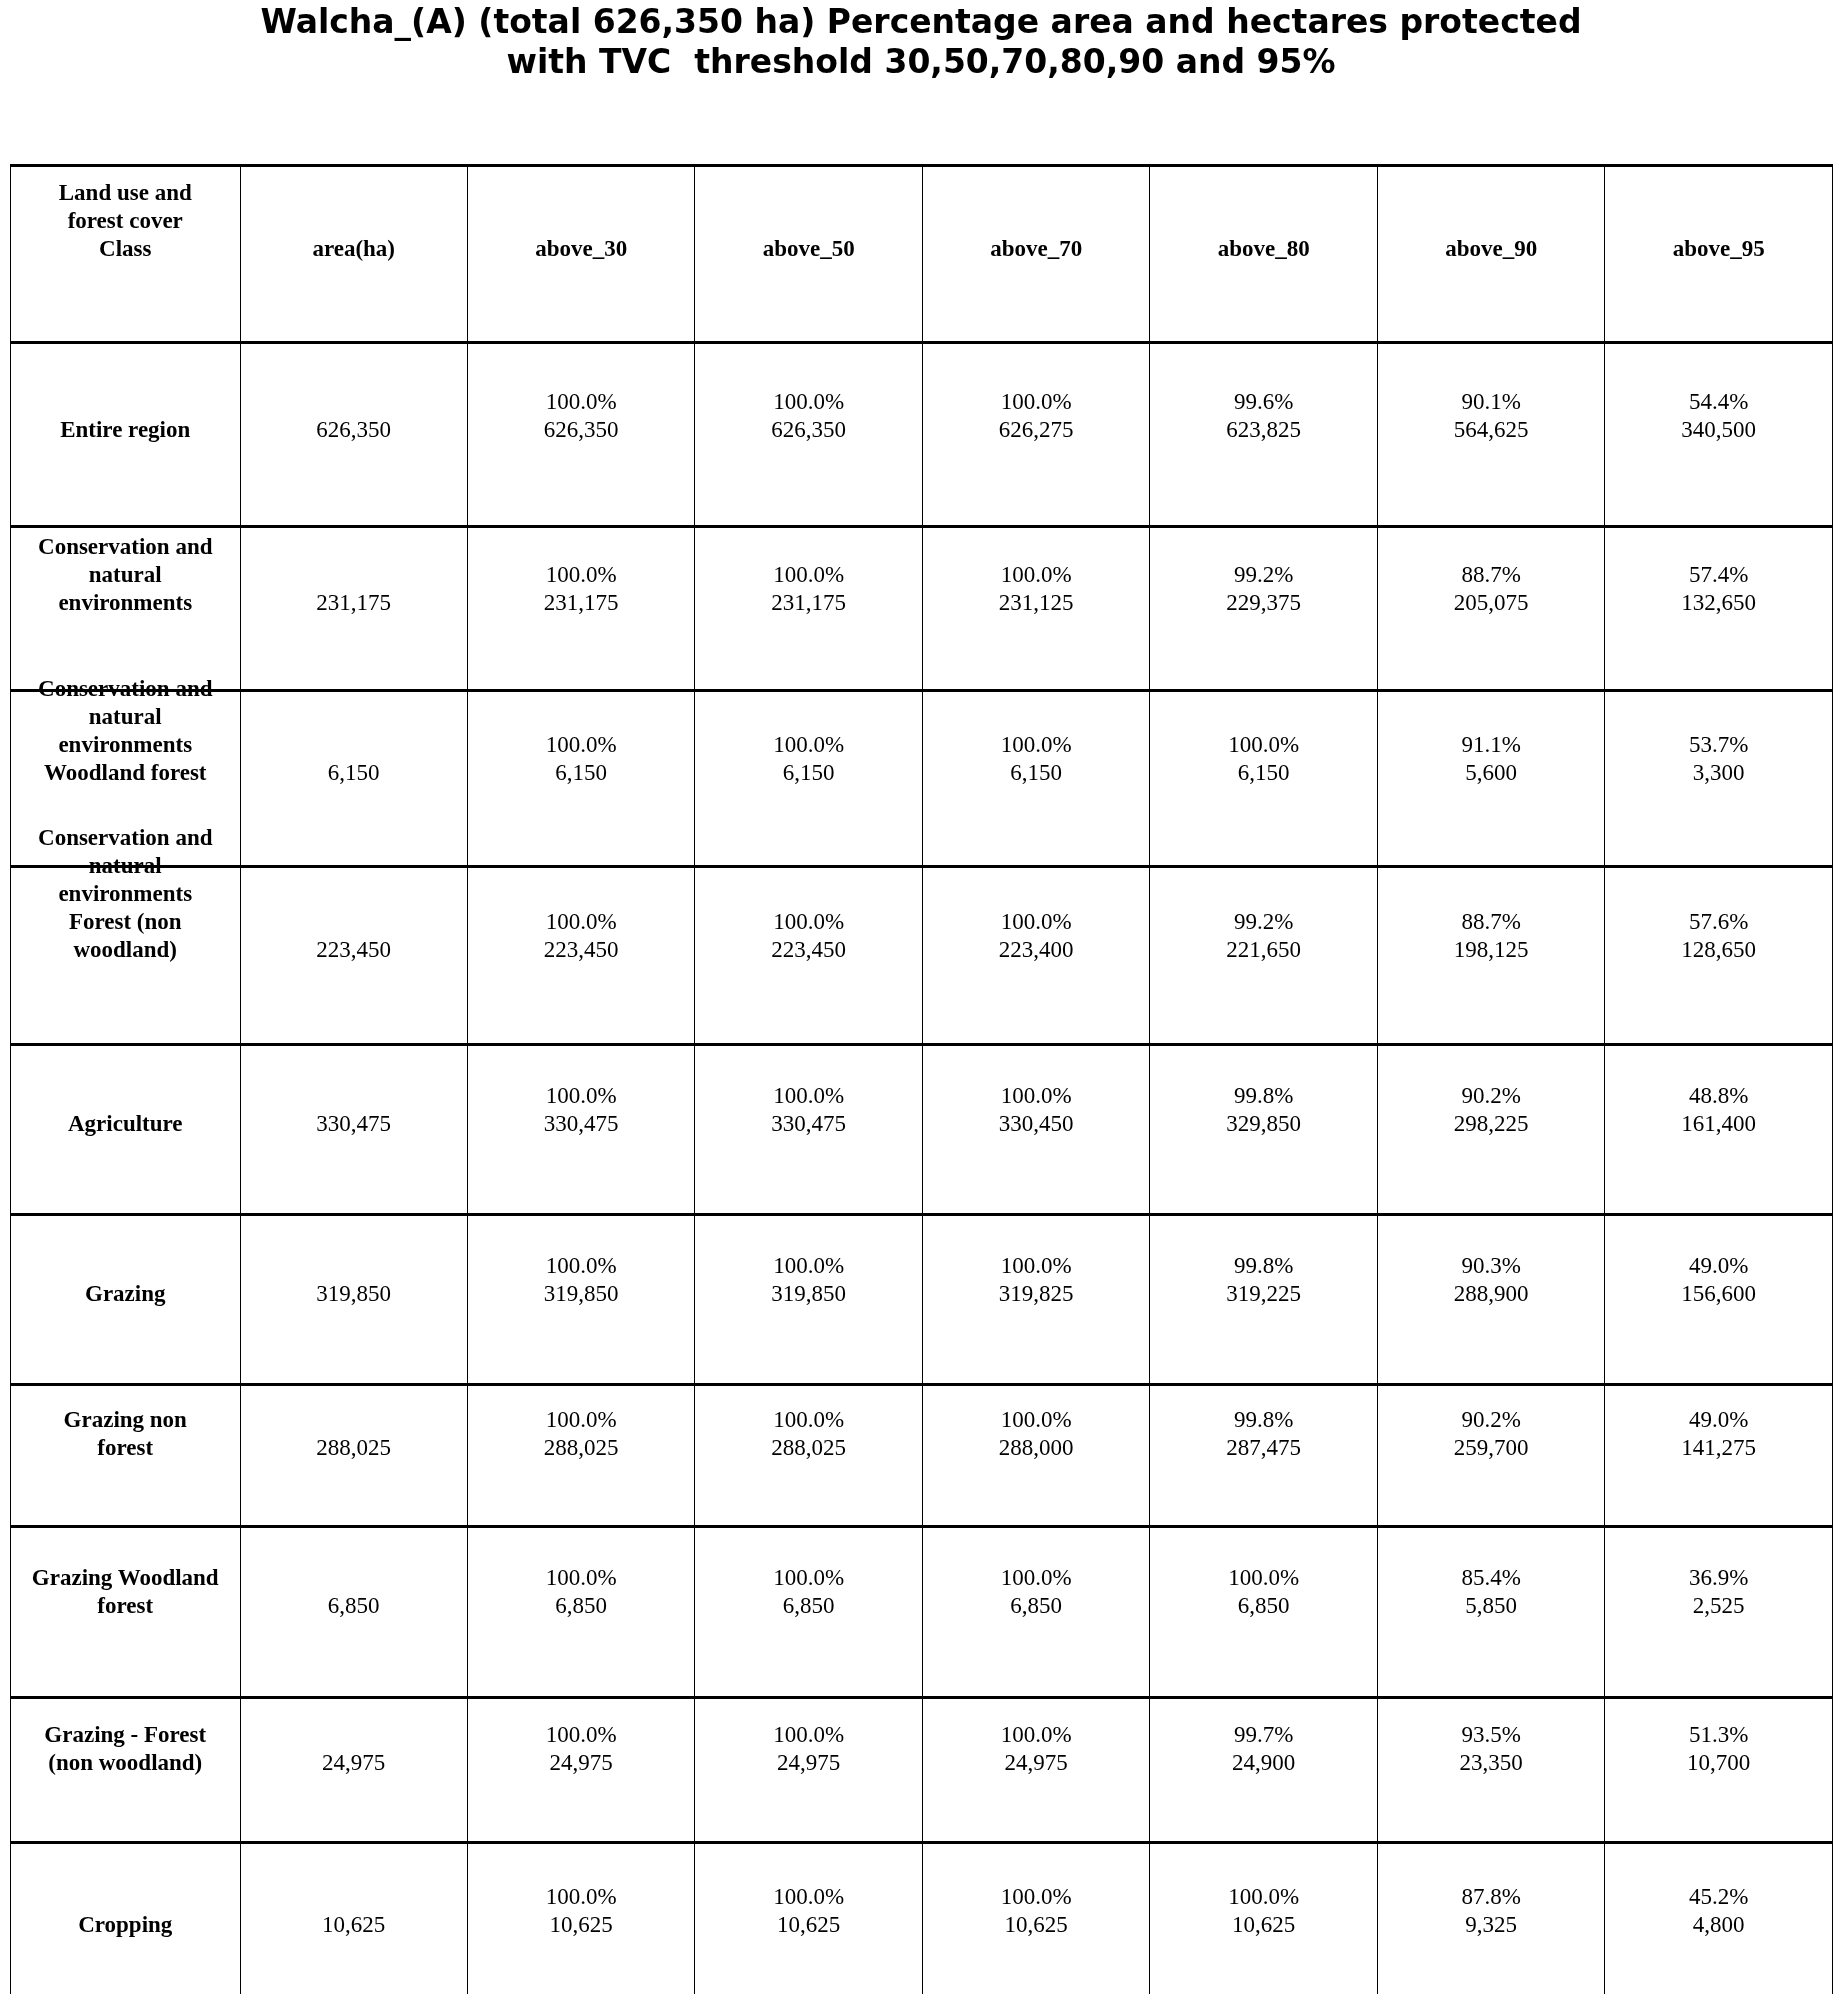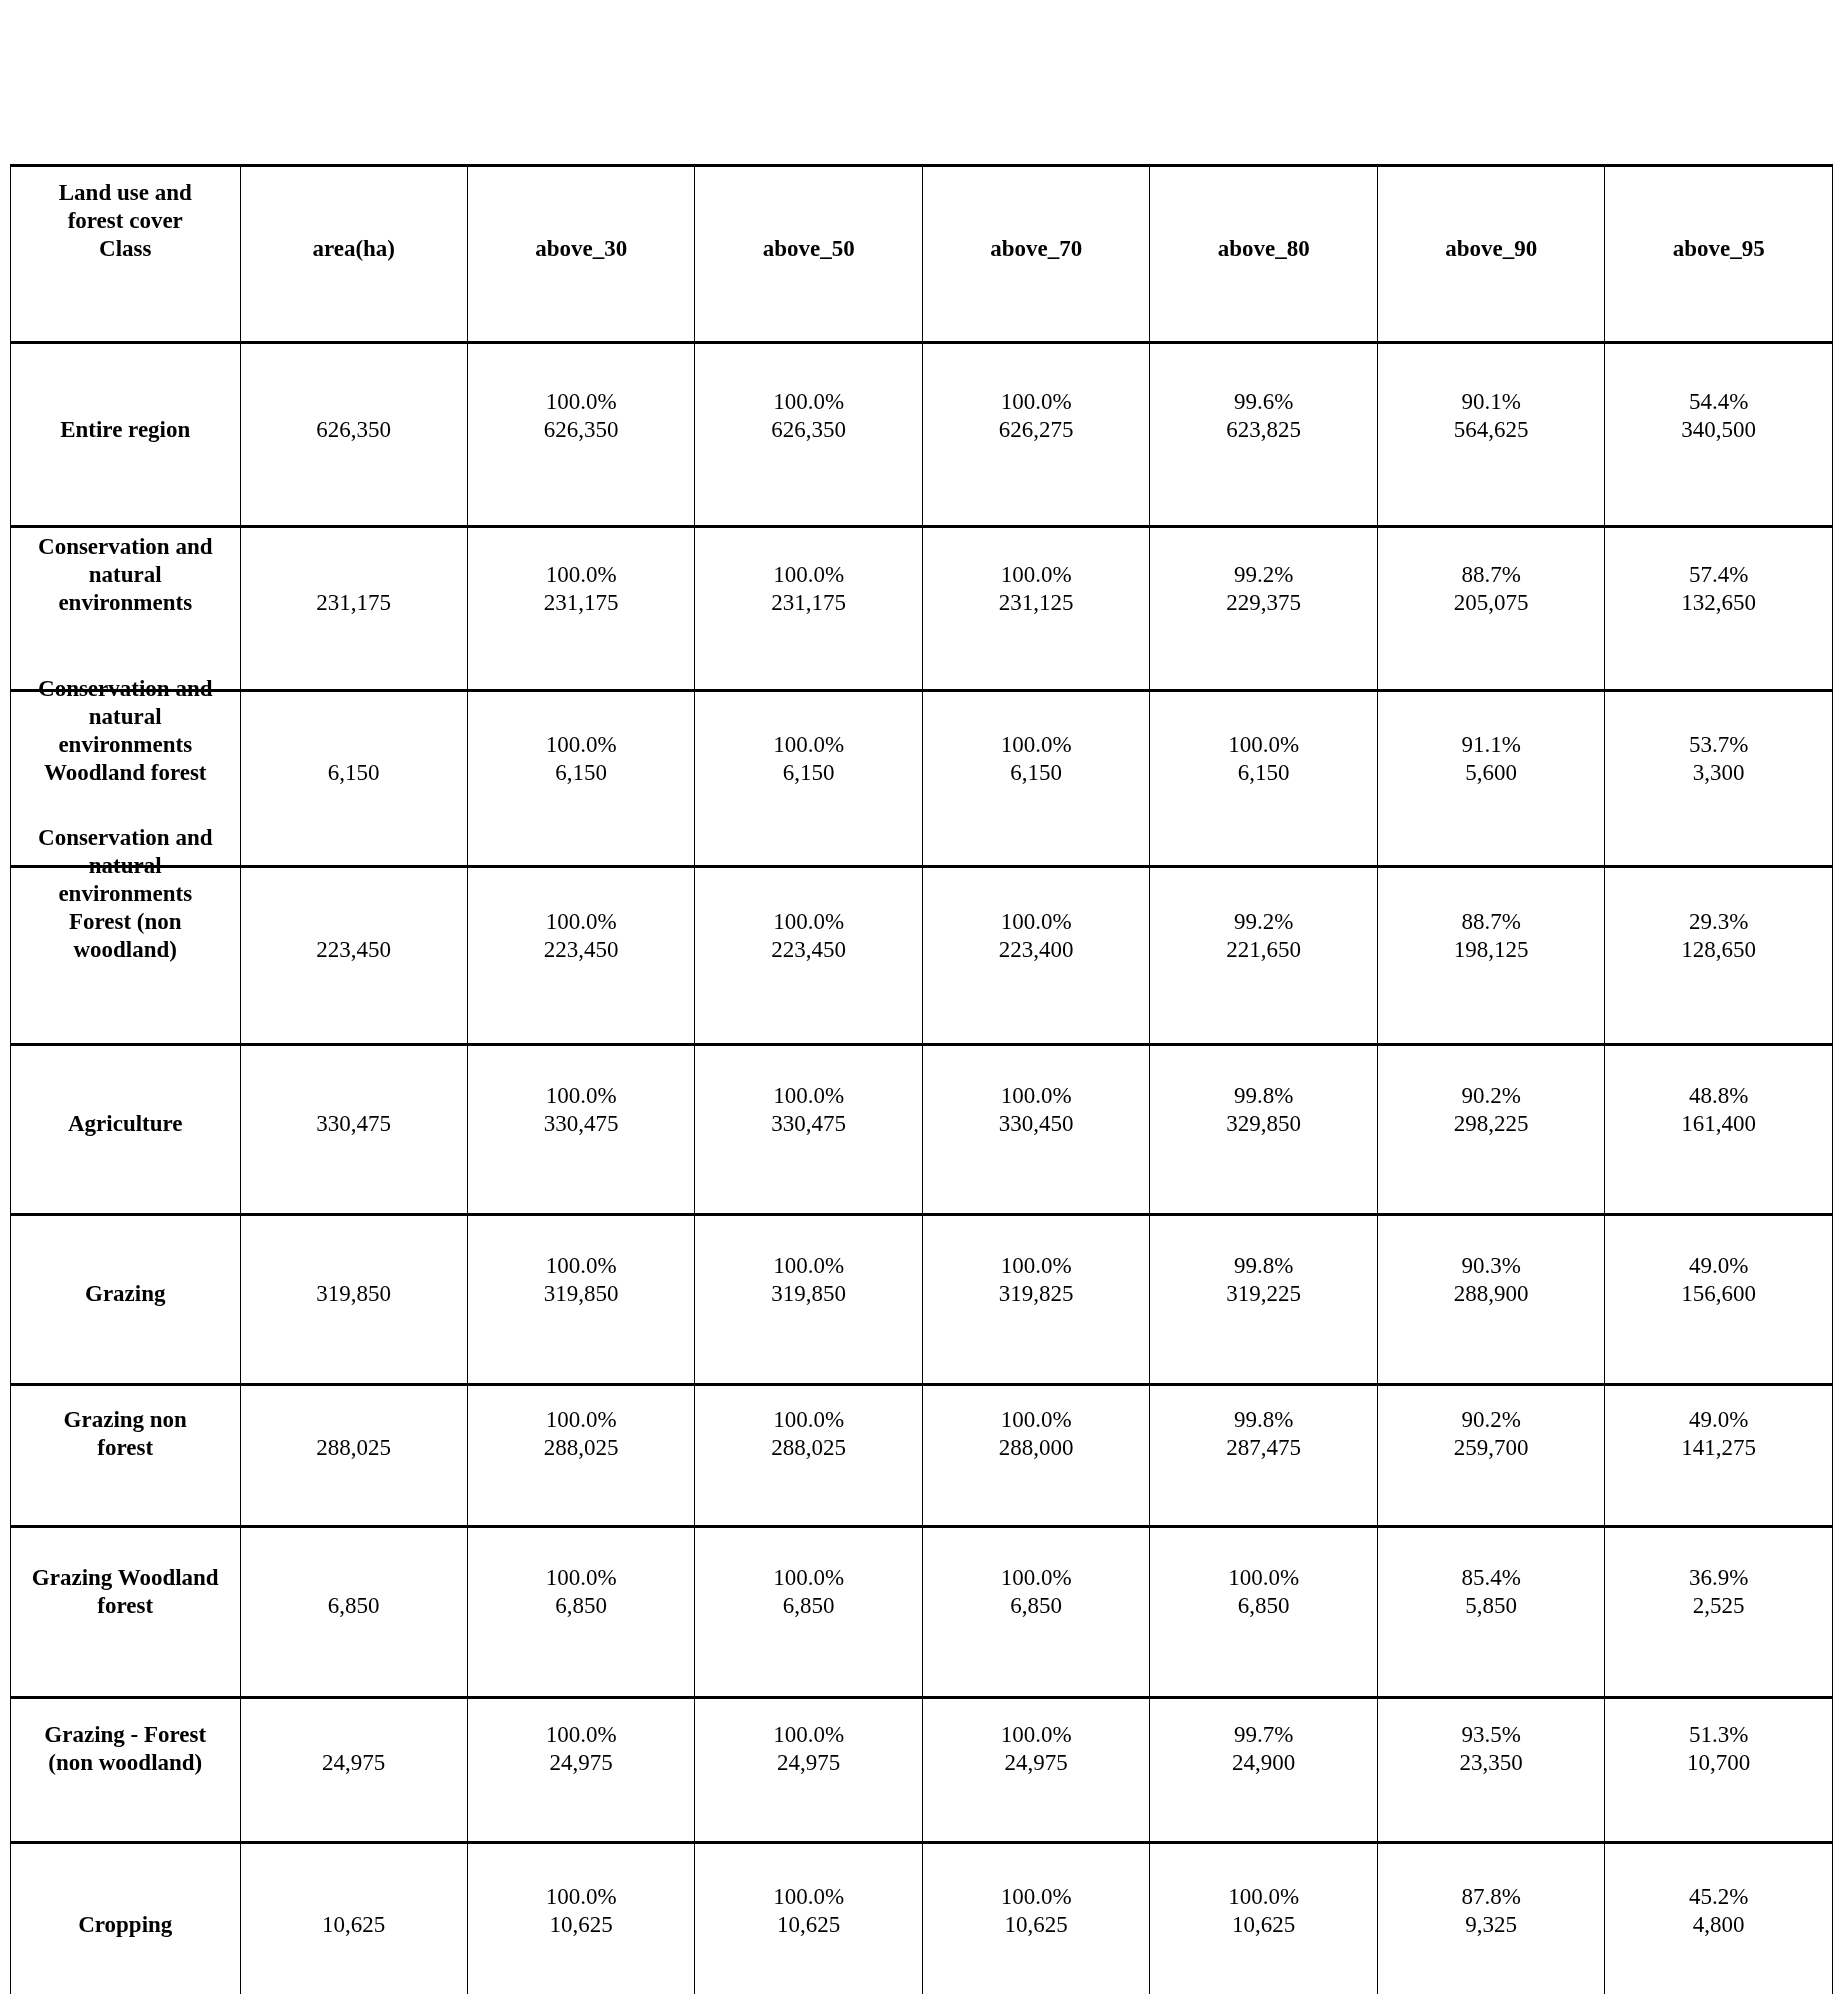--- a/index.html
+++ b/index.html
@@ -29,20 +29,22 @@
     text-align:center;white-space:pre-line;
     font-size:23px;line-height:28px;font-weight:normal;
   }
   .cell-text.bold{font-weight:bold;}
 </style>
 </head>
 <body>
 
 <div class="page">
 
+  <div class="title">Walcha_(A) (total 626,350 ha) Percentage area and hectares protected
+with TVC  threshold 30,50,70,80,90 and 95%</div>
 
   <table class="report">
       <colgroup>
         <col style="width: 229px;">
         <col style="width: 227px;">
         <col style="width: 227px;">
         <col style="width: 227px;">
         <col style="width: 227px;">
         <col style="width: 227px;">
         <col style="width: 227px;">
@@ -205,21 +207,21 @@
           </td>
           <td>
             <div class="cell-text">99.2%
 221,650</div>
           </td>
           <td>
             <div class="cell-text">88.7%
 198,125</div>
           </td>
           <td>
-            <div class="cell-text">29.3%
+            <div class="cell-text">57.6%
 128,650</div>
           </td>
         </tr>
         <tr style="height: 170px;">
           <th>
             <div class="cell-text bold">Agriculture</div>
           </th>
           <td>
             <div class="cell-text">330,475</div>
           </td>

